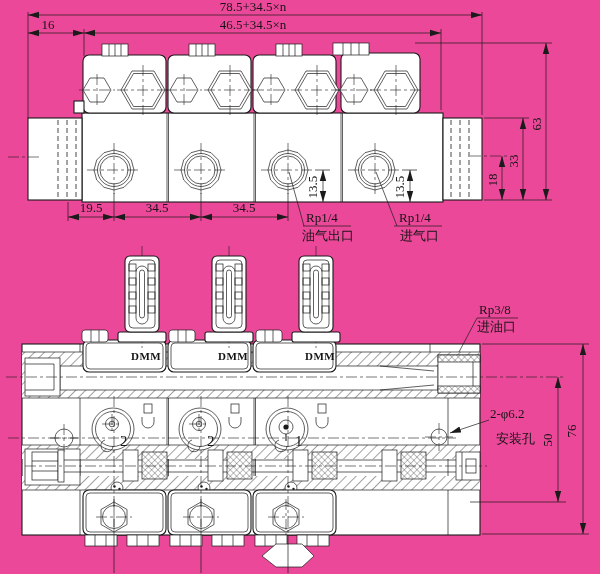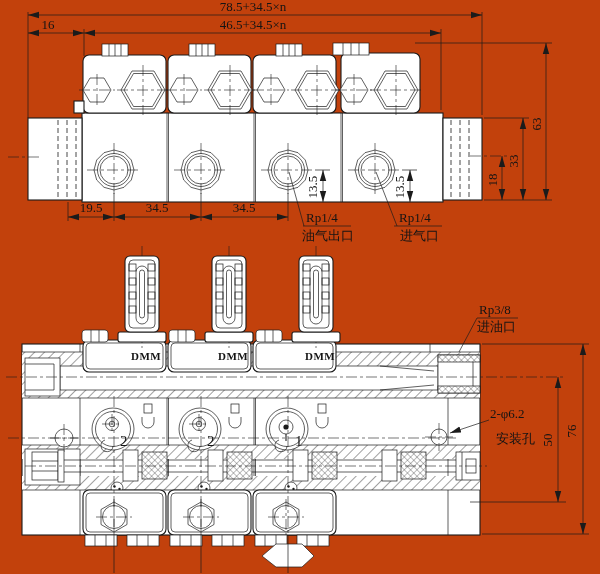--- a/index.html
+++ b/index.html
@@ -1,16 +1,16 @@
 <!DOCTYPE html>
 <html><head>
 <meta charset="utf-8">
 <style>
   html,body{margin:0;padding:0;background:#ffffff;}
-  .page{width:600px;height:574px;background:#c2410c;position:relative;overflow:hidden;}
+  .page{width:600px;height:574px;background:#ec4899;position:relative;overflow:hidden;}
   svg{display:block;}
   .s{fill:none;stroke:#1b1b1b;stroke-width:1.1;}
   .sw{fill:#fff;stroke:#1b1b1b;stroke-width:1.1;}
   .n{fill:none;stroke:#1b1b1b;stroke-width:.7;}
   .nw{fill:#fff;stroke:#1b1b1b;stroke-width:.7;}
   .c{fill:none;stroke:#1b1b1b;stroke-width:.6;stroke-dasharray:11 3 3 3;}
   .d{fill:none;stroke:#1b1b1b;stroke-width:.8;stroke-dasharray:5 3;}
   .dm{fill:none;stroke:#1b1b1b;stroke-width:.7;}
   text{font-family:"Liberation Serif","DejaVu Serif",serif;fill:#141414;}
   .tx{font-size:13px;}

